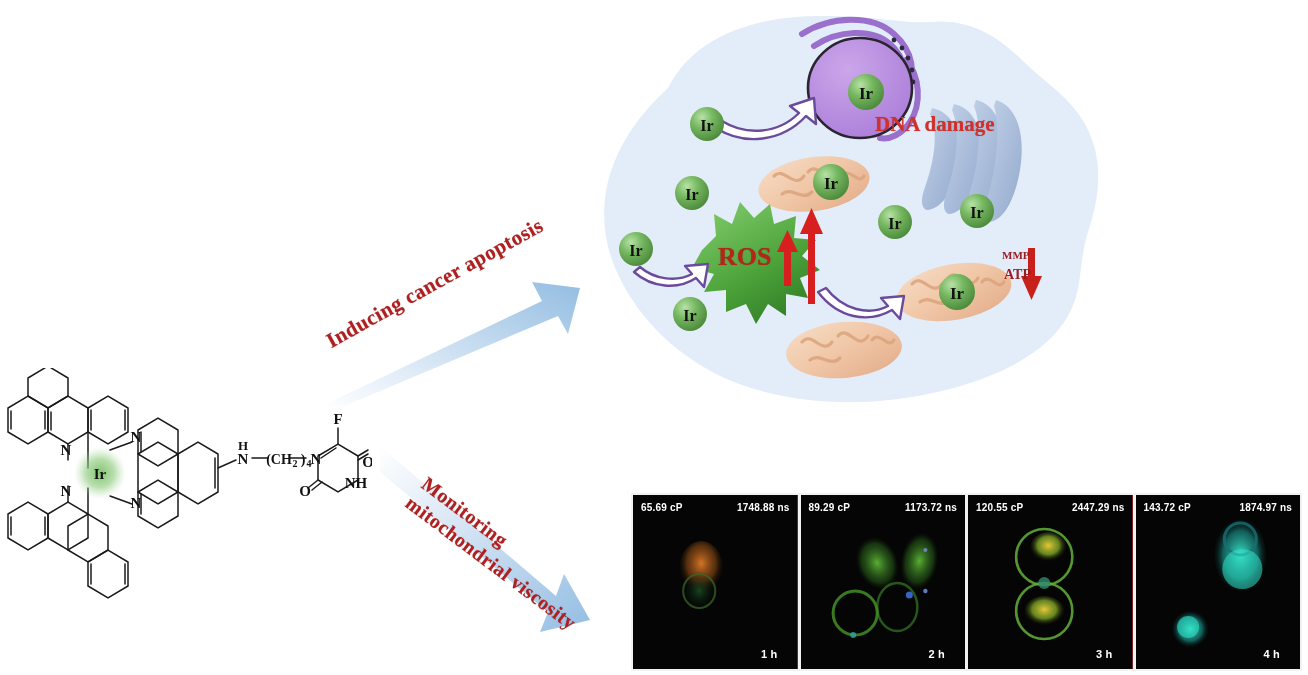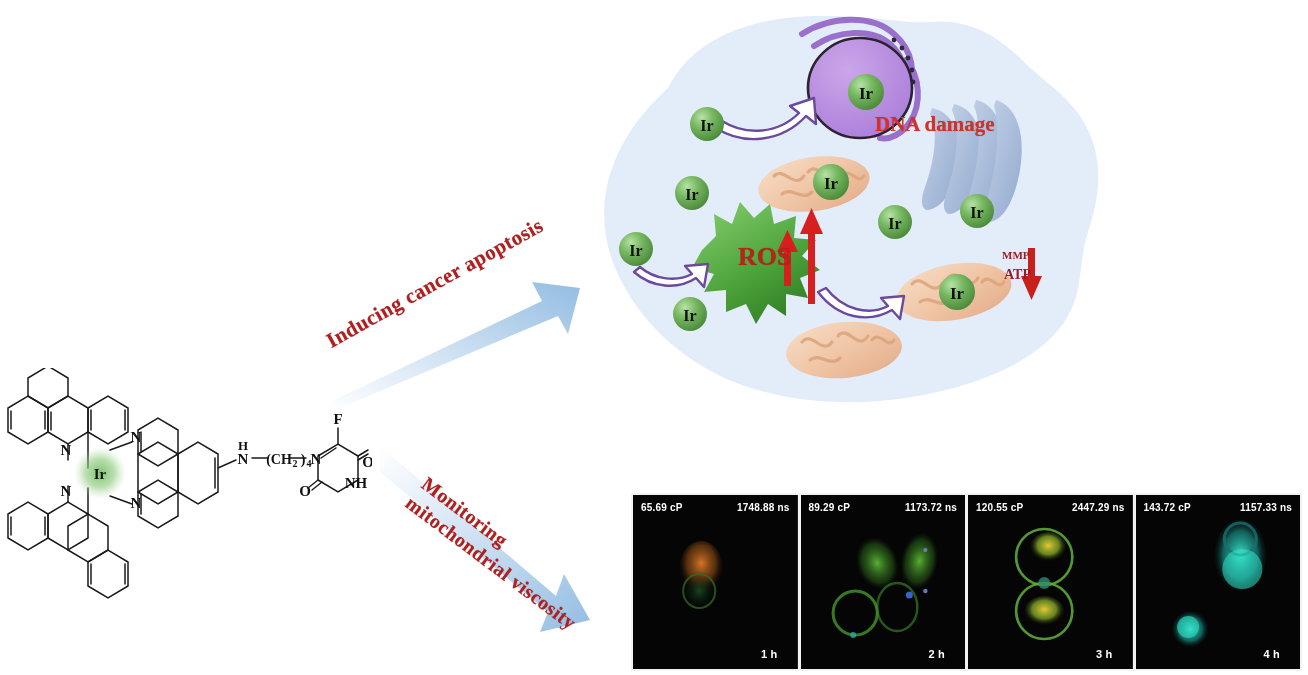--- a/index.html
+++ b/index.html
@@ -54,31 +54,31 @@
     color:#c02a22;
     font-family:"Liberation Serif", serif;
     font-weight:bold;
     white-space:nowrap;
   }
   #dna-damage{left:828px;top:112px;font-size:21px;color:#d2302a;
     text-shadow:0 0 1px rgba(150,20,20,.5);margin-left:47px;}
   #mmp-label{left:1002px;top:246px;font-size:11px;color:#9c1b20;line-height:19px;}
   #atp-label{left:1004px;top:265px;font-size:14px;color:#9c1b20;line-height:19px;}
   #ros-text{
-    left:738px;top:242px;font-size:26px;color:#b4251a;
+    left:718px;top:242px;font-size:26px;color:#b4251a;
     text-shadow:0 0 1px rgba(120,15,10,.6);
   }
 
   
   #microscopy{
     position:absolute;left:631px;top:493px;width:671px;height:178px;
     display:flex;gap:3px;background:#f2f2f2;padding:2px;box-sizing:border-box;
   }
   .mpanel{
-    position:relative;flex:1 1 0;background:#404040;overflow:hidden;
+    position:relative;flex:1 1 0;background:#ef4444;overflow:hidden;
   }
   .mlabel{
     position:absolute;color:#ffffff;font-family:"Liberation Sans", sans-serif;
     font-size:10px;font-weight:bold;letter-spacing:.2px;
   }
   .m-visc{left:8px;top:7px;}
   .m-life{right:8px;top:7px;margin-left:23px;}
   .m-time{right:20px;bottom:9px;font-size:11px;}
 </style>
 </head>
@@ -462,19 +462,19 @@
           </radialGradient>
         </defs>
         <rect width="164" height="174" fill="#050505"></rect>
         <ellipse cx="104" cy="60" rx="26" ry="36" fill="url(#c4c)"></ellipse>
         <ellipse cx="104" cy="44" rx="16" ry="16" fill="none" stroke="#1a6f74" stroke-width="3" opacity=".8"></ellipse>
         <ellipse cx="106" cy="74" rx="20" ry="20" fill="#2fe0c6" opacity=".55"></ellipse>
         <ellipse cx="54" cy="134" rx="18" ry="18" fill="url(#c4c)"></ellipse>
         <ellipse cx="52" cy="132" rx="11" ry="11" fill="#2fe0c6" opacity=".6"></ellipse>
       </svg>
       <div class="mlabel m-visc">143.72 cP</div>
-      <div class="mlabel m-life">1157.33 ns</div>
+      <div class="mlabel m-life">1874.97 ns</div>
       <div class="mlabel m-time">4 h</div>
     </div>
 
   </div>
 
 </div>
 
 </body></html>

